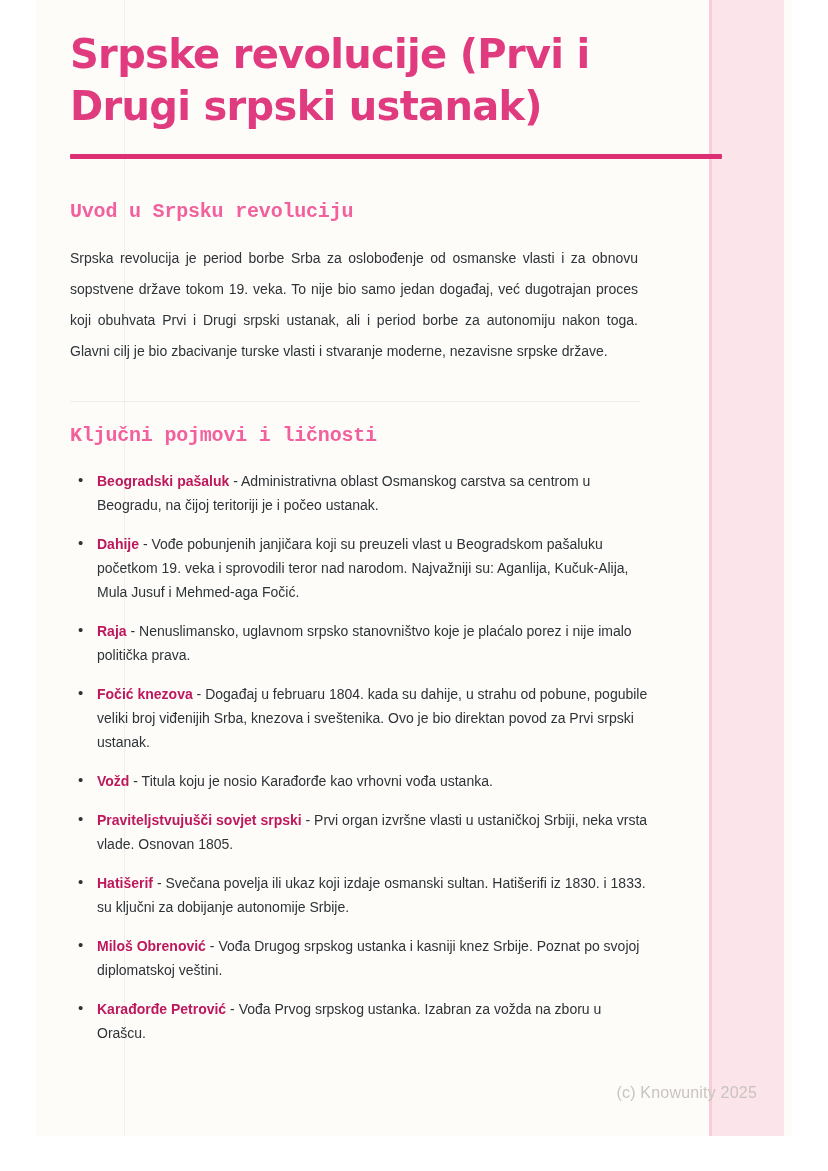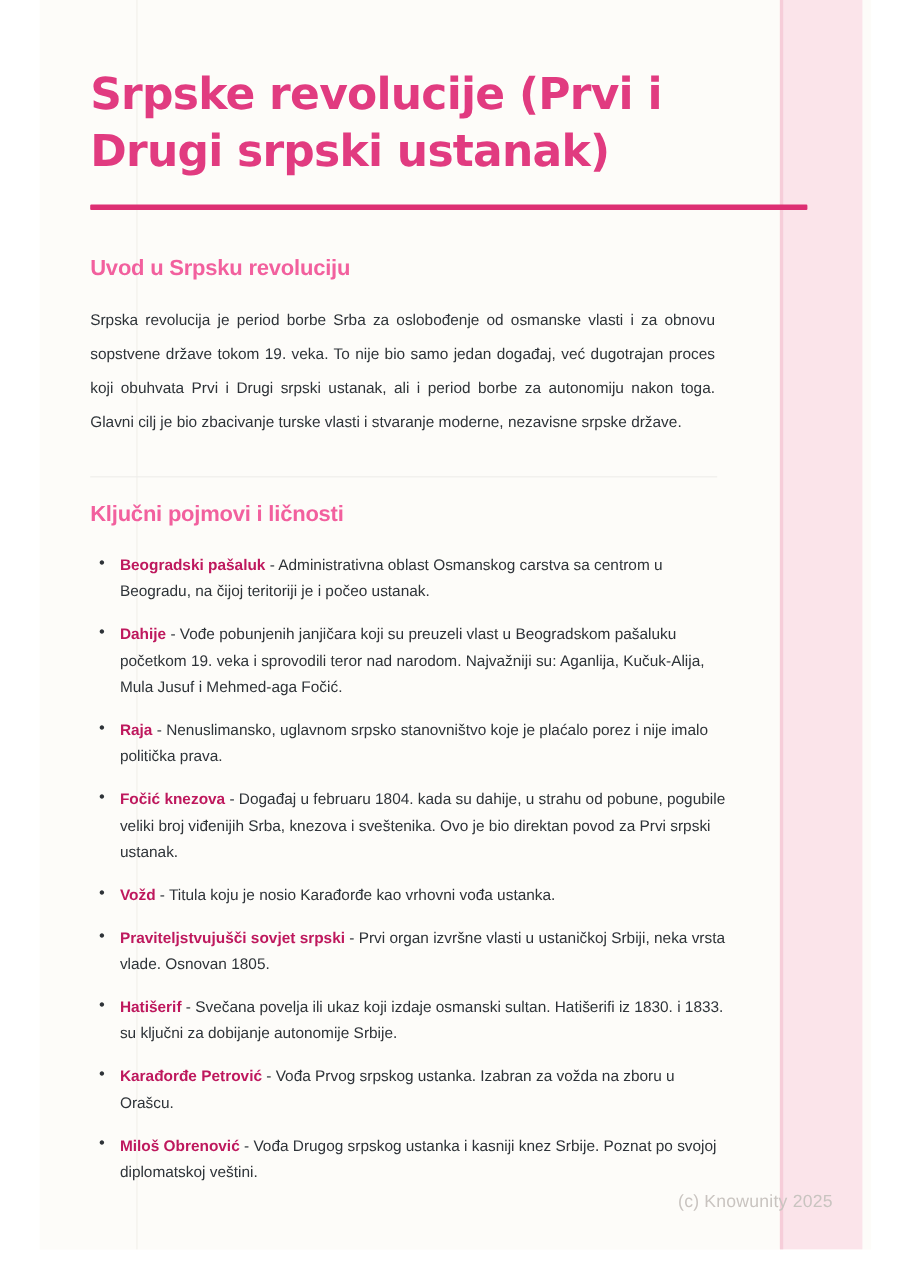--- a/index.html
+++ b/index.html
@@ -43,24 +43,24 @@
     top: 0;
     width: 72px;
     height: 1136px;
     background: #fbe4ea;
     border-left: 3px solid #f6cdd9;
   }
 
   
   .content {
     position: absolute;
-    left: 46px;
+    left: 34px;
     top: 0;
     width: 620px;
-    padding-top: 60px;
+    padding-top: 28px;
   }
 
   .doc-title {
     margin: 0;
     font-family: "DejaVu Sans", sans-serif;
     font-size: 40px;
     line-height: 52px;
     font-weight: 700;
     letter-spacing: -0.7px;
     color: #e13b80;
@@ -70,21 +70,21 @@
   .title-rule {
     margin-top: 22px;
     width: 652px;
     height: 5px;
     background: #dd2f73;
     border-radius: 1px;
   }
 
   .section-heading {
     margin: 0;
-    font-family: Liberation Sans, sans-serif;
+    font-family: Liberation Mono, monospace;
     font-size: 20px;
     line-height: 26px;
     font-weight: 700;
     letter-spacing: -0.2px;
     color: #f2609e;
   }
 
   .h-intro  { margin-top: 40px; }
   .h-terms  { margin-top: 21px; }
 
@@ -167,21 +167,21 @@
     <h2 class="section-heading h-terms">Ključni pojmovi i ličnosti</h2>
 
     <ul class="term-list" id="term-list">
         <li class="term-item"><span class="term-name">Beogradski pašaluk</span><span class="term-dash"> - </span><span class="term-desc">Administrativna oblast Osmanskog carstva sa centrom u Beogradu, na čijoj teritoriji je i počeo ustanak.</span></li>
         <li class="term-item"><span class="term-name">Dahije</span><span class="term-dash"> - </span><span class="term-desc">Vođe pobunjenih janjičara koji su preuzeli vlast u Beogradskom pašaluku početkom 19. veka i sprovodili teror nad narodom. Najvažniji su: Aganlija, Kučuk-Alija, Mula Jusuf i Mehmed-aga Fočić.</span></li>
         <li class="term-item"><span class="term-name">Raja</span><span class="term-dash"> - </span><span class="term-desc">Nenuslimansko, uglavnom srpsko stanovništvo koje je plaćalo porez i nije imalo politička prava.</span></li>
         <li class="term-item"><span class="term-name">Fočić knezova</span><span class="term-dash"> - </span><span class="term-desc">Događaj u februaru 1804. kada su dahije, u strahu od pobune, pogubile veliki broj viđenijih Srba, knezova i sveštenika. Ovo je bio direktan povod za Prvi srpski ustanak.</span></li>
         <li class="term-item"><span class="term-name">Vožd</span><span class="term-dash"> - </span><span class="term-desc">Titula koju je nosio Karađorđe kao vrhovni vođa ustanka.</span></li>
         <li class="term-item"><span class="term-name">Praviteljstvujušči sovjet srpski</span><span class="term-dash"> - </span><span class="term-desc">Prvi organ izvršne vlasti u ustaničkoj Srbiji, neka vrsta vlade. Osnovan 1805.</span></li>
         <li class="term-item"><span class="term-name">Hatišerif</span><span class="term-dash"> - </span><span class="term-desc">Svečana povelja ili ukaz koji izdaje osmanski sultan. Hatišerifi iz 1830. i 1833. su ključni za dobijanje autonomije Srbije.</span></li>
+        <li class="term-item"><span class="term-name">Miloš Obrenović</span><span class="term-dash"> - </span><span class="term-desc">Vođa Drugog srpskog ustanka i kasniji knez Srbije. Poznat po svojoj diplomatskoj veštini.</span></li>
         <li class="term-item"><span class="term-name">Karađorđe Petrović</span><span class="term-dash"> - </span><span class="term-desc">Vođa Prvog srpskog ustanka. Izabran za vožda na zboru u Orašcu.</span></li>
-        <li class="term-item"><span class="term-name">Miloš Obrenović</span><span class="term-dash"> - </span><span class="term-desc">Vođa Drugog srpskog ustanka i kasniji knez Srbije. Poznat po svojoj diplomatskoj veštini.</span></li>
       </ul>
 
   </div>
 
   <div class="footer-credit">(c) Knowunity 2025</div>
 
 </div>
 
 </body></html>

